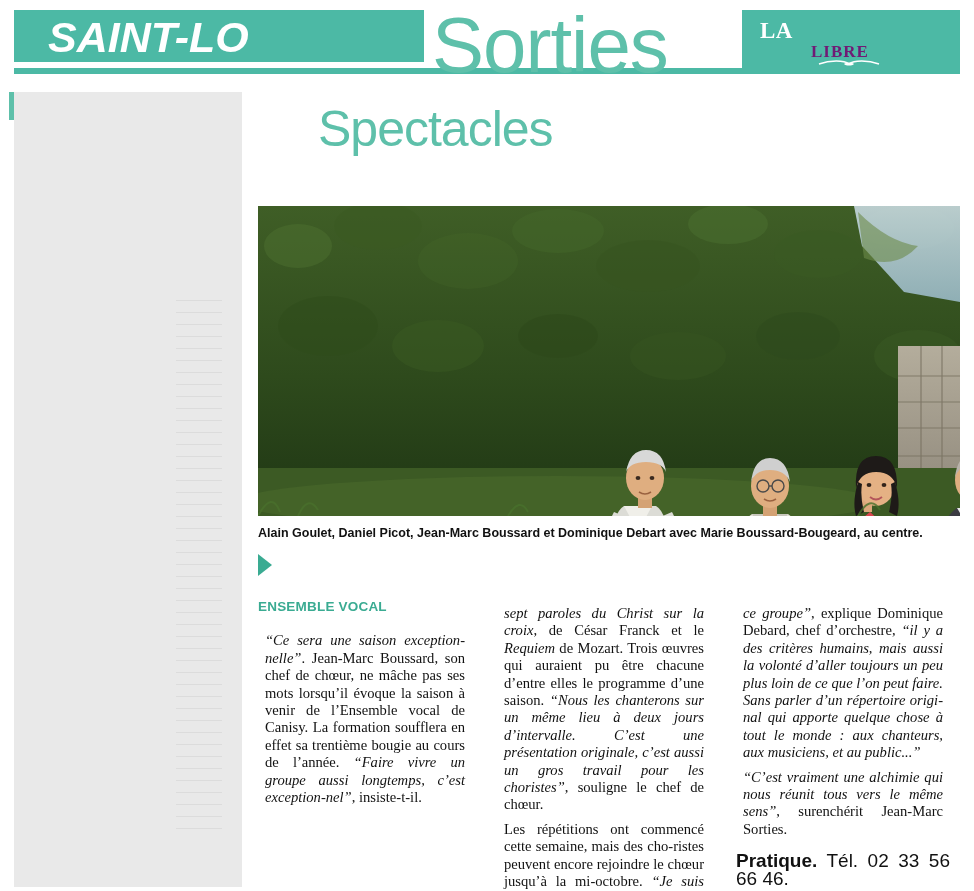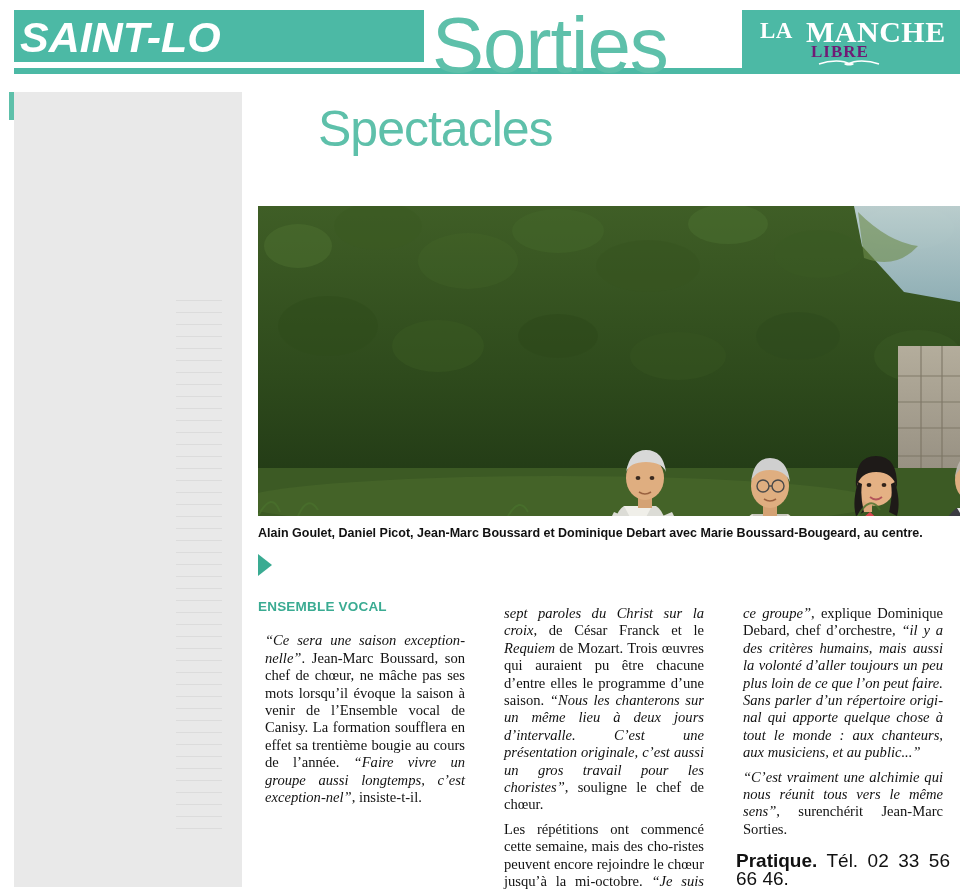--- a/index.html
+++ b/index.html
@@ -22,21 +22,21 @@
     width: 974px; height: 78px;
   }
   .mast-left-band {
     position: absolute;
     left: 14px; top: 10px;
     width: 410px; height: 52px;
     background: #4cb9a5;
   }
   .mast-city {
     position: absolute;
-    left: 20px; top: 14px;
+    left: 48px; top: 14px;
     font-family: "Liberation Sans", sans-serif;
     font-weight: bold;
     font-style: italic;
     font-size: 43px;
     letter-spacing: 0px;
     color: #ffffff;
     line-height: 46px;
   }
   .mast-underline {
     position: absolute;
@@ -208,21 +208,20 @@
   .practical b { font-weight: bold; }
 </style>
 </head>
 <body>
 
 <div class="masthead">
   <div class="mast-left-band"></div>
   <div class="mast-city">SAINT-LO</div>
   <div class="mast-logo-band"></div>
   <div class="logo-la">LA</div>
-  <div class="logo-manche">MANCHE</div>
   <div class="logo-libre">LIBRE</div>
   <svg class="logo-swash" viewBox="0 0 62 8">
     <path d="M1 4 C12 0, 26 0, 31 4 C36 0, 50 0, 61 4" stroke="#ffffff" stroke-width="1.4" fill="none"></path>
     <path d="M26 4 C28 2, 34 2, 36 4 C34 6, 28 6, 26 4 Z" fill="#ffffff"></path>
   </svg>
   <div class="mast-underline"></div>
 </div>
 
 <div class="section-title-1">Sorties</div>
 <div class="section-title-2">Spectacles</div>

